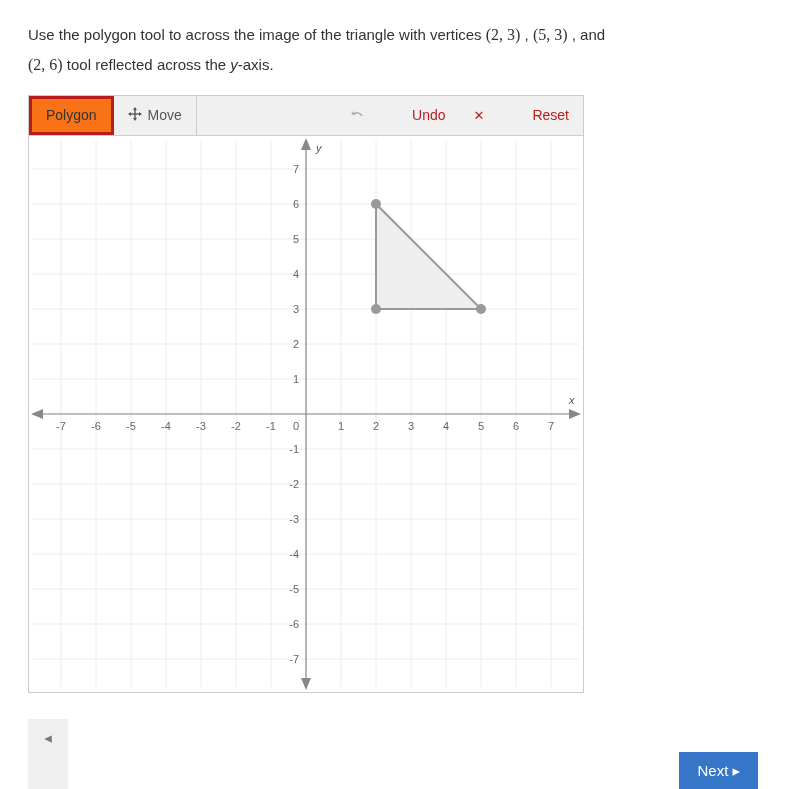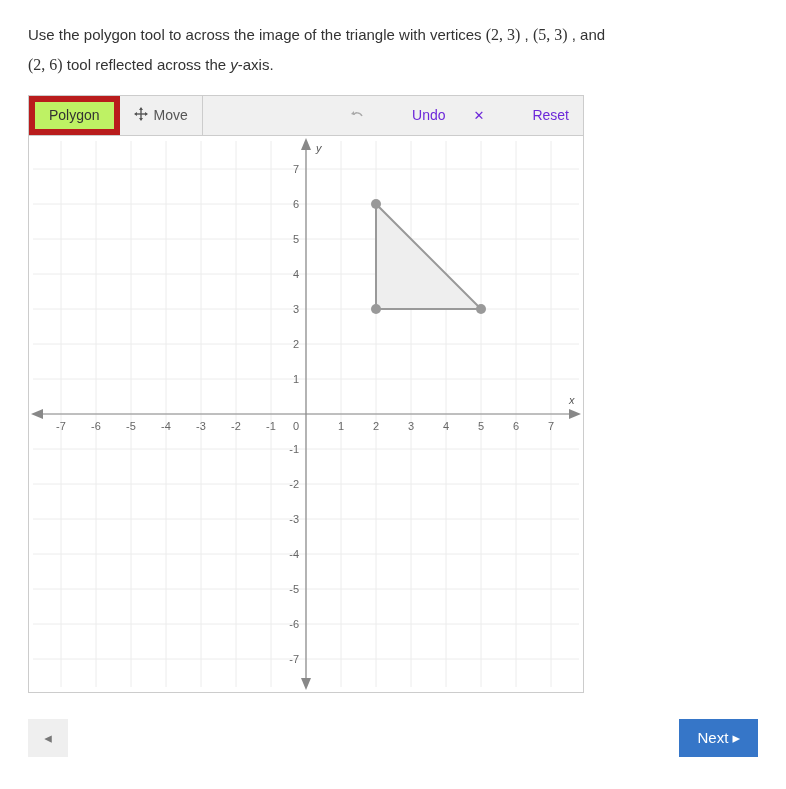--- a/index.html
+++ b/index.html
@@ -37,25 +37,25 @@
       display: flex;
       align-items: center;
       gap: 6px;
       padding: 0 14px;
       color: #555;
       font-size: 14px;
       border-right: 1px solid #ccc;
       cursor: pointer;
     }
     .tbtn.active {
-      background: #bef264;
-      border: 6px solid #b91c1c;
+      background: #f97316;
+      border: 3px solid #b91c1c;
       color: #333;
     }
-    .tbtn.disabled { color: #6d28d9; cursor: default; gap: 48px; }
+    .tbtn.disabled { color: #b91c1c; cursor: default; gap: 48px; }
     .toolbar .spacer { flex: 1; }
     .tbtn.noborder { border-right: none; }
     .tbtn .mi { font-size: 13px; }
     .chart {
       position: relative;
       width: 554px;
       height: 556px;
     }
     .chart svg { display: block; }
     .gridline { stroke: #ececec; stroke-width: 1; }
@@ -72,21 +72,21 @@
       width: 730px;
     }
     .fbtn {
       padding: 10px 14px;
       font-size: 15px;
       cursor: pointer;
       min-width: 40px;
       text-align: center;
     }
     .fbtn.prev { background: #efefef; color: #777; }
-    .fbtn.next { background: #3676c8; color: #fff; padding: 10px 18px;}
+    .fbtn.next { background: #3676c8; color: #fff; padding: 10px 18px; margin-top: 33px;}
     .icon { display: inline-block; }
   </style>
 </head>
 <body>
 
 <div class="prompt">
   <span>Use the polygon tool to across the image of the triangle with vertices </span>
   <span class="vertex">(2,  3)</span>
   <span> , </span>
   <span class="vertex">(5,  3)</span>

